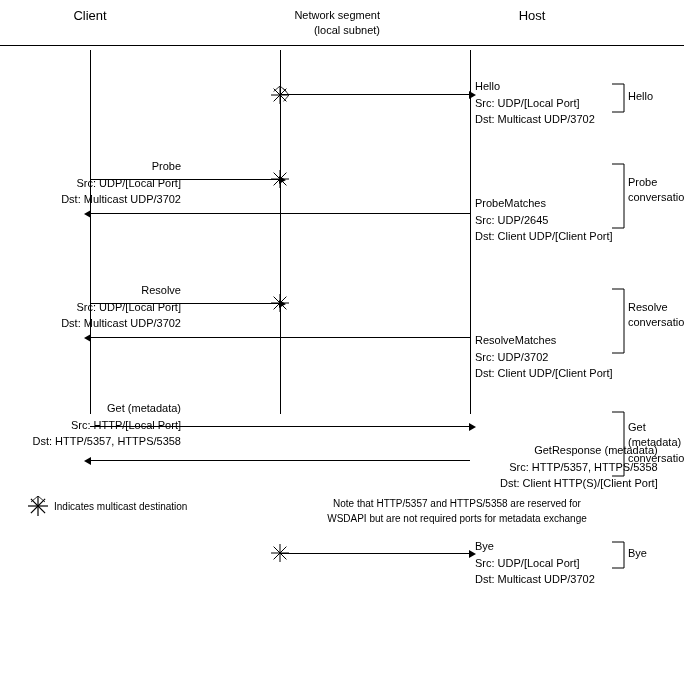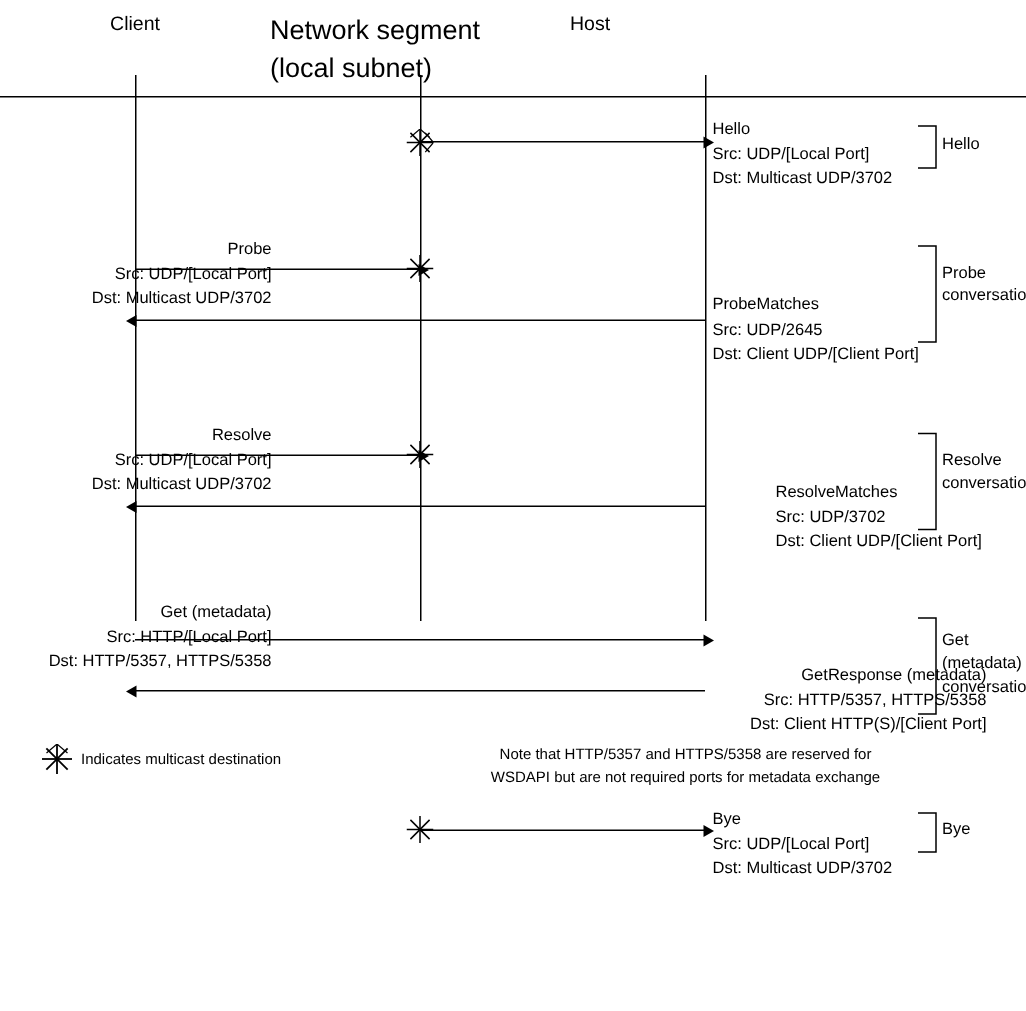--- a/index.html
+++ b/index.html
@@ -31,27 +31,28 @@
     }
 
     .col-client {
       width: 180px;
       text-align: center;
       font-size: 13px;
     }
 
     .col-network {
       width: 200px;
-      text-align: left;
-      font-size: 18px;
+      text-align: right;
+      font-size: 11px;
       line-height: 1.4;
     }
 
     .col-host {
       flex: 1;
+      text-align: center;
       font-size: 13px;
     }
 
     
     .vline {
       position: absolute;
       width: 1px;
       background: #000;
       top: 50px;
       bottom: 120px;
@@ -132,21 +133,21 @@
   <svg style="position:absolute;left:271px;top:294px;width:18px;height:18px;" viewBox="0 0 18 18">
     <line x1="9" y1="0" x2="9" y2="18" stroke="#000" stroke-width="1"></line>
     <line x1="0" y1="9" x2="18" y2="9" stroke="#000" stroke-width="1"></line>
     <line x1="2.6" y1="2.6" x2="15.4" y2="15.4" stroke="#000" stroke-width="1"></line>
     <line x1="15.4" y1="2.6" x2="2.6" y2="15.4" stroke="#000" stroke-width="1"></line>
   </svg>
 
   <div style="position:absolute;left:90px;top:337px;width:380px;height:1px;background:#000;">
     <div style="position:absolute;left:-6px;top:-3px;border-right:7px solid #000;border-top:4px solid transparent;border-bottom:4px solid transparent;"></div>
   </div>
-  <div style="position:absolute;left:475px;top:320px;line-height:1.5;margin-left:42px;">
+  <div style="position:absolute;left:475px;top:332px;line-height:1.5;">
     <div style="white-space:pre-wrap;font-size:11px;">ResolveMatches
 Src: UDP/3702
 Dst: Client UDP/[Client Port]</div>
   </div>
 
   <div style="position:absolute;right:503px;top:400px;text-align:right;line-height:1.5;">
     <div style="white-space:pre-wrap;font-size:11px;">Get (metadata)
 Src: HTTP/[Local Port]
 Dst: HTTP/5357, HTTPS/5358</div>
   </div>

